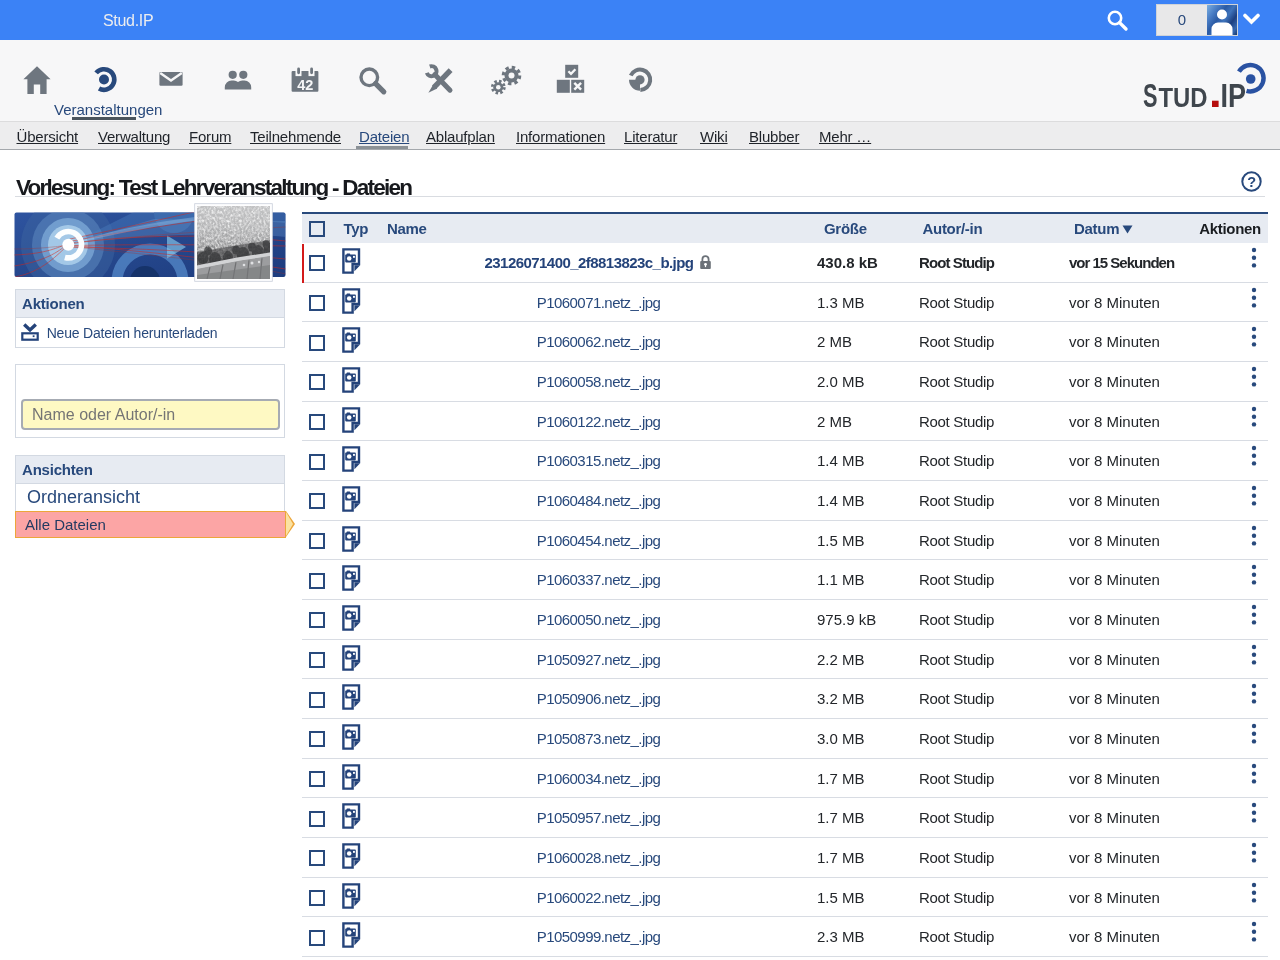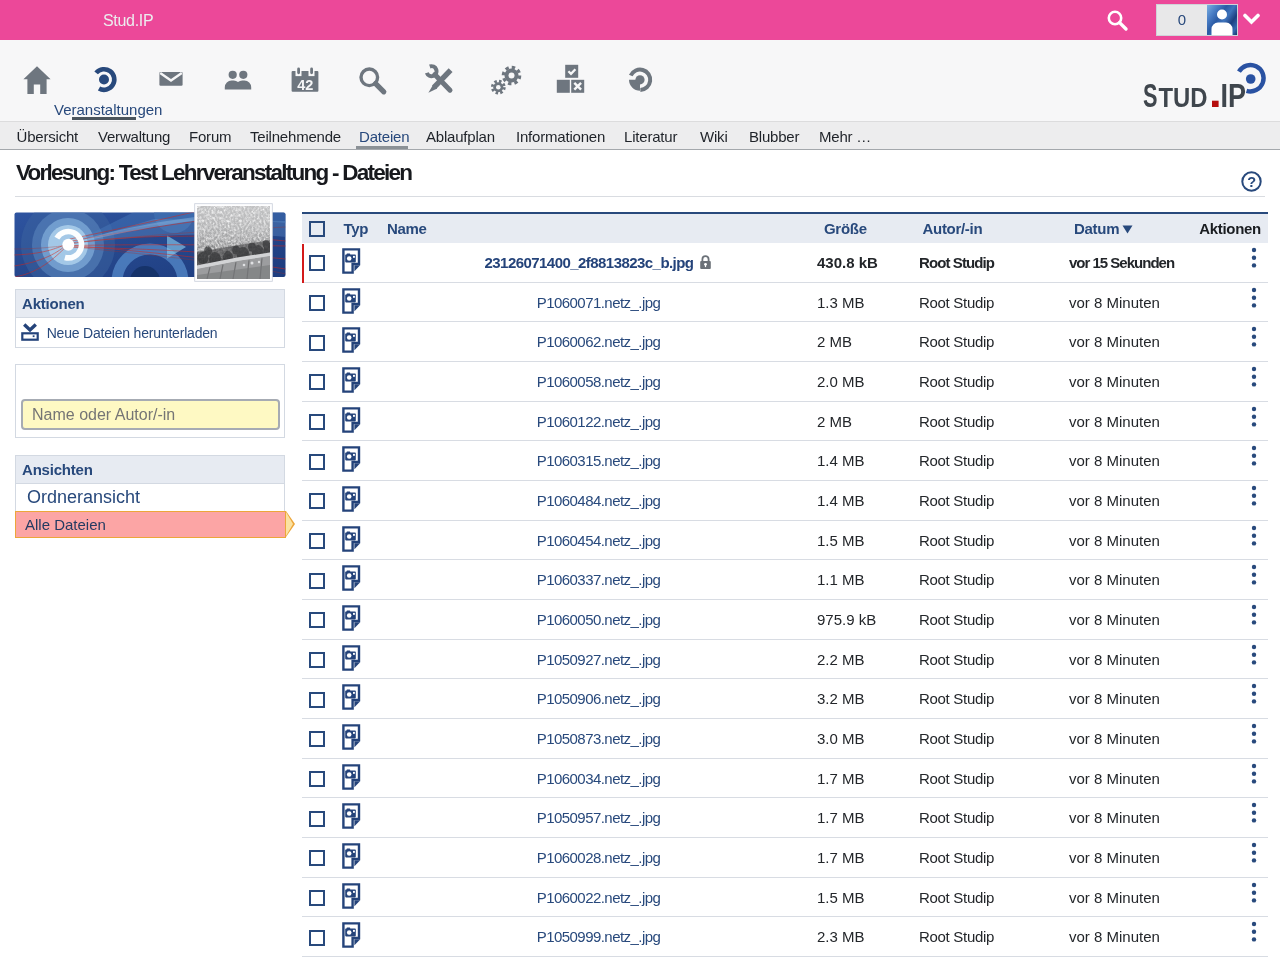--- a/index.html
+++ b/index.html
@@ -1,45 +1,45 @@
 <!DOCTYPE html>
 <html lang="de"><head>
 <meta charset="utf-8">
 <title>Stud.IP</title>
 <style>
 * { margin:0; padding:0; box-sizing:border-box; }
 html,body { width:1280px; height:960px; overflow:hidden; background:#fff;
   font-family:"Liberation Sans", sans-serif; }
 .abs { position:absolute; }
 
-#topbar { position:absolute; left:0; top:0; width:1280px; height:40px; background:#ec4899; }
+#topbar { position:absolute; left:0; top:0; width:1280px; height:40px; background:#3b82f6; }
 #topbar .brand { position:absolute; left:103px; top:12px; font-size:16px; color:#ecedef; letter-spacing:-0.3px; }
 #topbar .search { position:absolute; left:820px; top:7px; width:282px; height:26px;
   background:#e9eaeb; border:1px solid #c9cdd2; color:#959ba1; font-size:15px;
   line-height:24px; padding-left:9px; }
 #cntbox { position:absolute; left:1156px; top:4px; width:82px; height:32px;
   border:1px solid #cfd3d8; background:#e8e8e9; }
 #cntbox .num { position:absolute; left:0; top:0; width:50px; height:30px; color:#28497c;
   font-size:15px; text-align:center; line-height:30px; }
 #cntbox .ava { position:absolute; left:50px; top:0; width:30px; height:30px;
   background:linear-gradient(125deg,#7db0e0 0%,#4a7ec6 22%,#2a5aa4 40%,#3f74bc 55%,#1c3f80 72%,#3668b0 88%,#173668 100%); }
 
 #iconbar { position:absolute; left:0; top:40px; width:1280px; height:81px; background:#f7f7f8; }
 #iconbar svg.tool { position:absolute; top:24px; }
 #iconbar .lbl { position:absolute; left:54px; top:60.5px; width:101px; text-align:center;
   color:#28497c; font-size:15px; }
 #iconbar .lblbar { position:absolute; left:72px; top:77px; width:64px; height:3px; background:#4a545c; }
 
 #tabs { position:absolute; left:0; top:121px; width:1280px; height:29px; background:#ededee;
   border-top:1px solid #dcdcdd; border-bottom:1px solid #a4a8ac; }
-#tabs span { position:absolute; top:6px; font-size:15px; color:#1f2329; letter-spacing:-0.2px; }
+#tabs span { position:absolute; top:6px; font-size:15px; color:#1f2329; letter-spacing:-0.2px;text-decoration:underline; }
 #tabs span.on { color:#28497c; }
 #tabs .onbar { position:absolute; left:356px; top:24px; width:52px; height:3px; background:#8b9196; }
 
-#h1 { position:absolute; left:16px; top:160px; font-size:22.5px; font-weight:bold;
+#h1 { position:absolute; left:16px; top:175px; font-size:22.5px; font-weight:bold;
   color:#17191d; letter-spacing:-1.75px; }
 #hrule { position:absolute; left:15px; top:196px; width:1250px; height:1px; background:#d9dce1; }
 #help { position:absolute; left:1241px; top:171px; }
 
 .sbox { position:absolute; left:15px; width:270px; border:1px solid #d3d9e2; background:#fff; }
 .sbox .hd { background:#e7ebf2; color:#28497c; font-weight:bold; font-size:15px; letter-spacing:-0.2px;
   height:28px; line-height:28px; padding-left:6px; border-bottom:1px solid #d3d9e2; }
 #aktionen { top:289px; height:59px; }
 #aktionen .lnk { position:absolute; left:5px; top:33px; color:#28497c; font-size:14px; letter-spacing:-0.2px; }
 #filter { top:364px; height:74px; }

